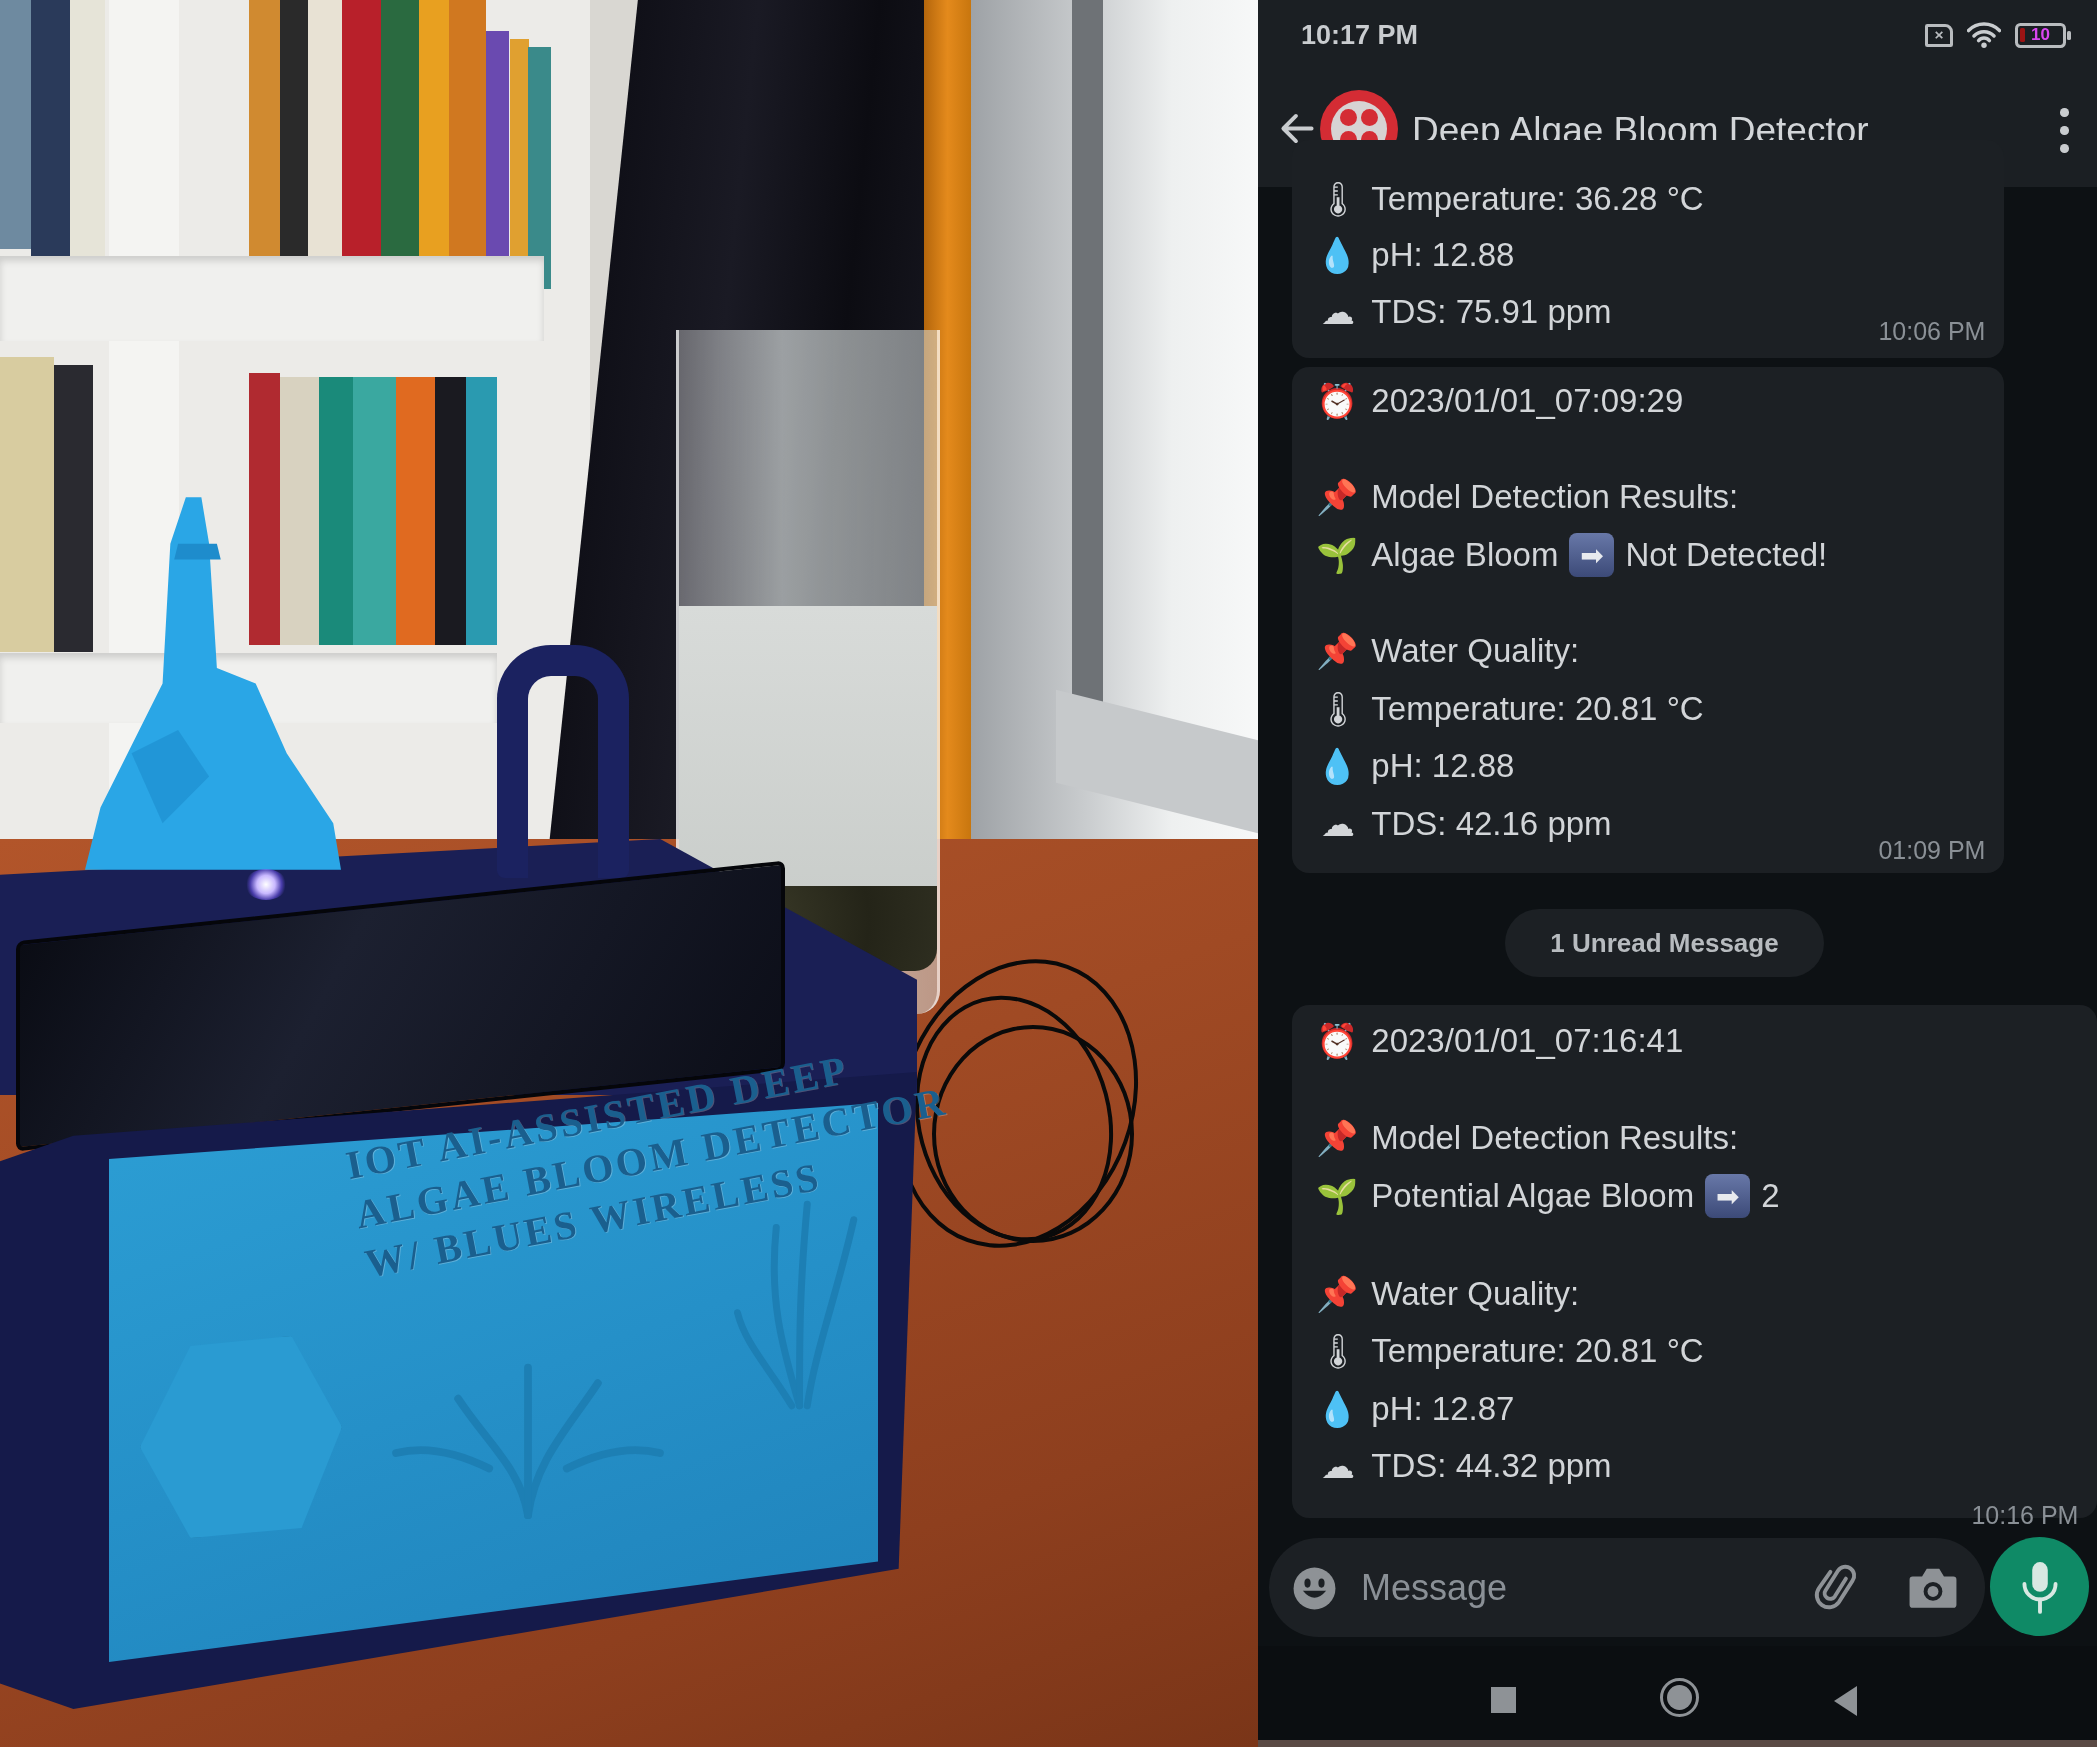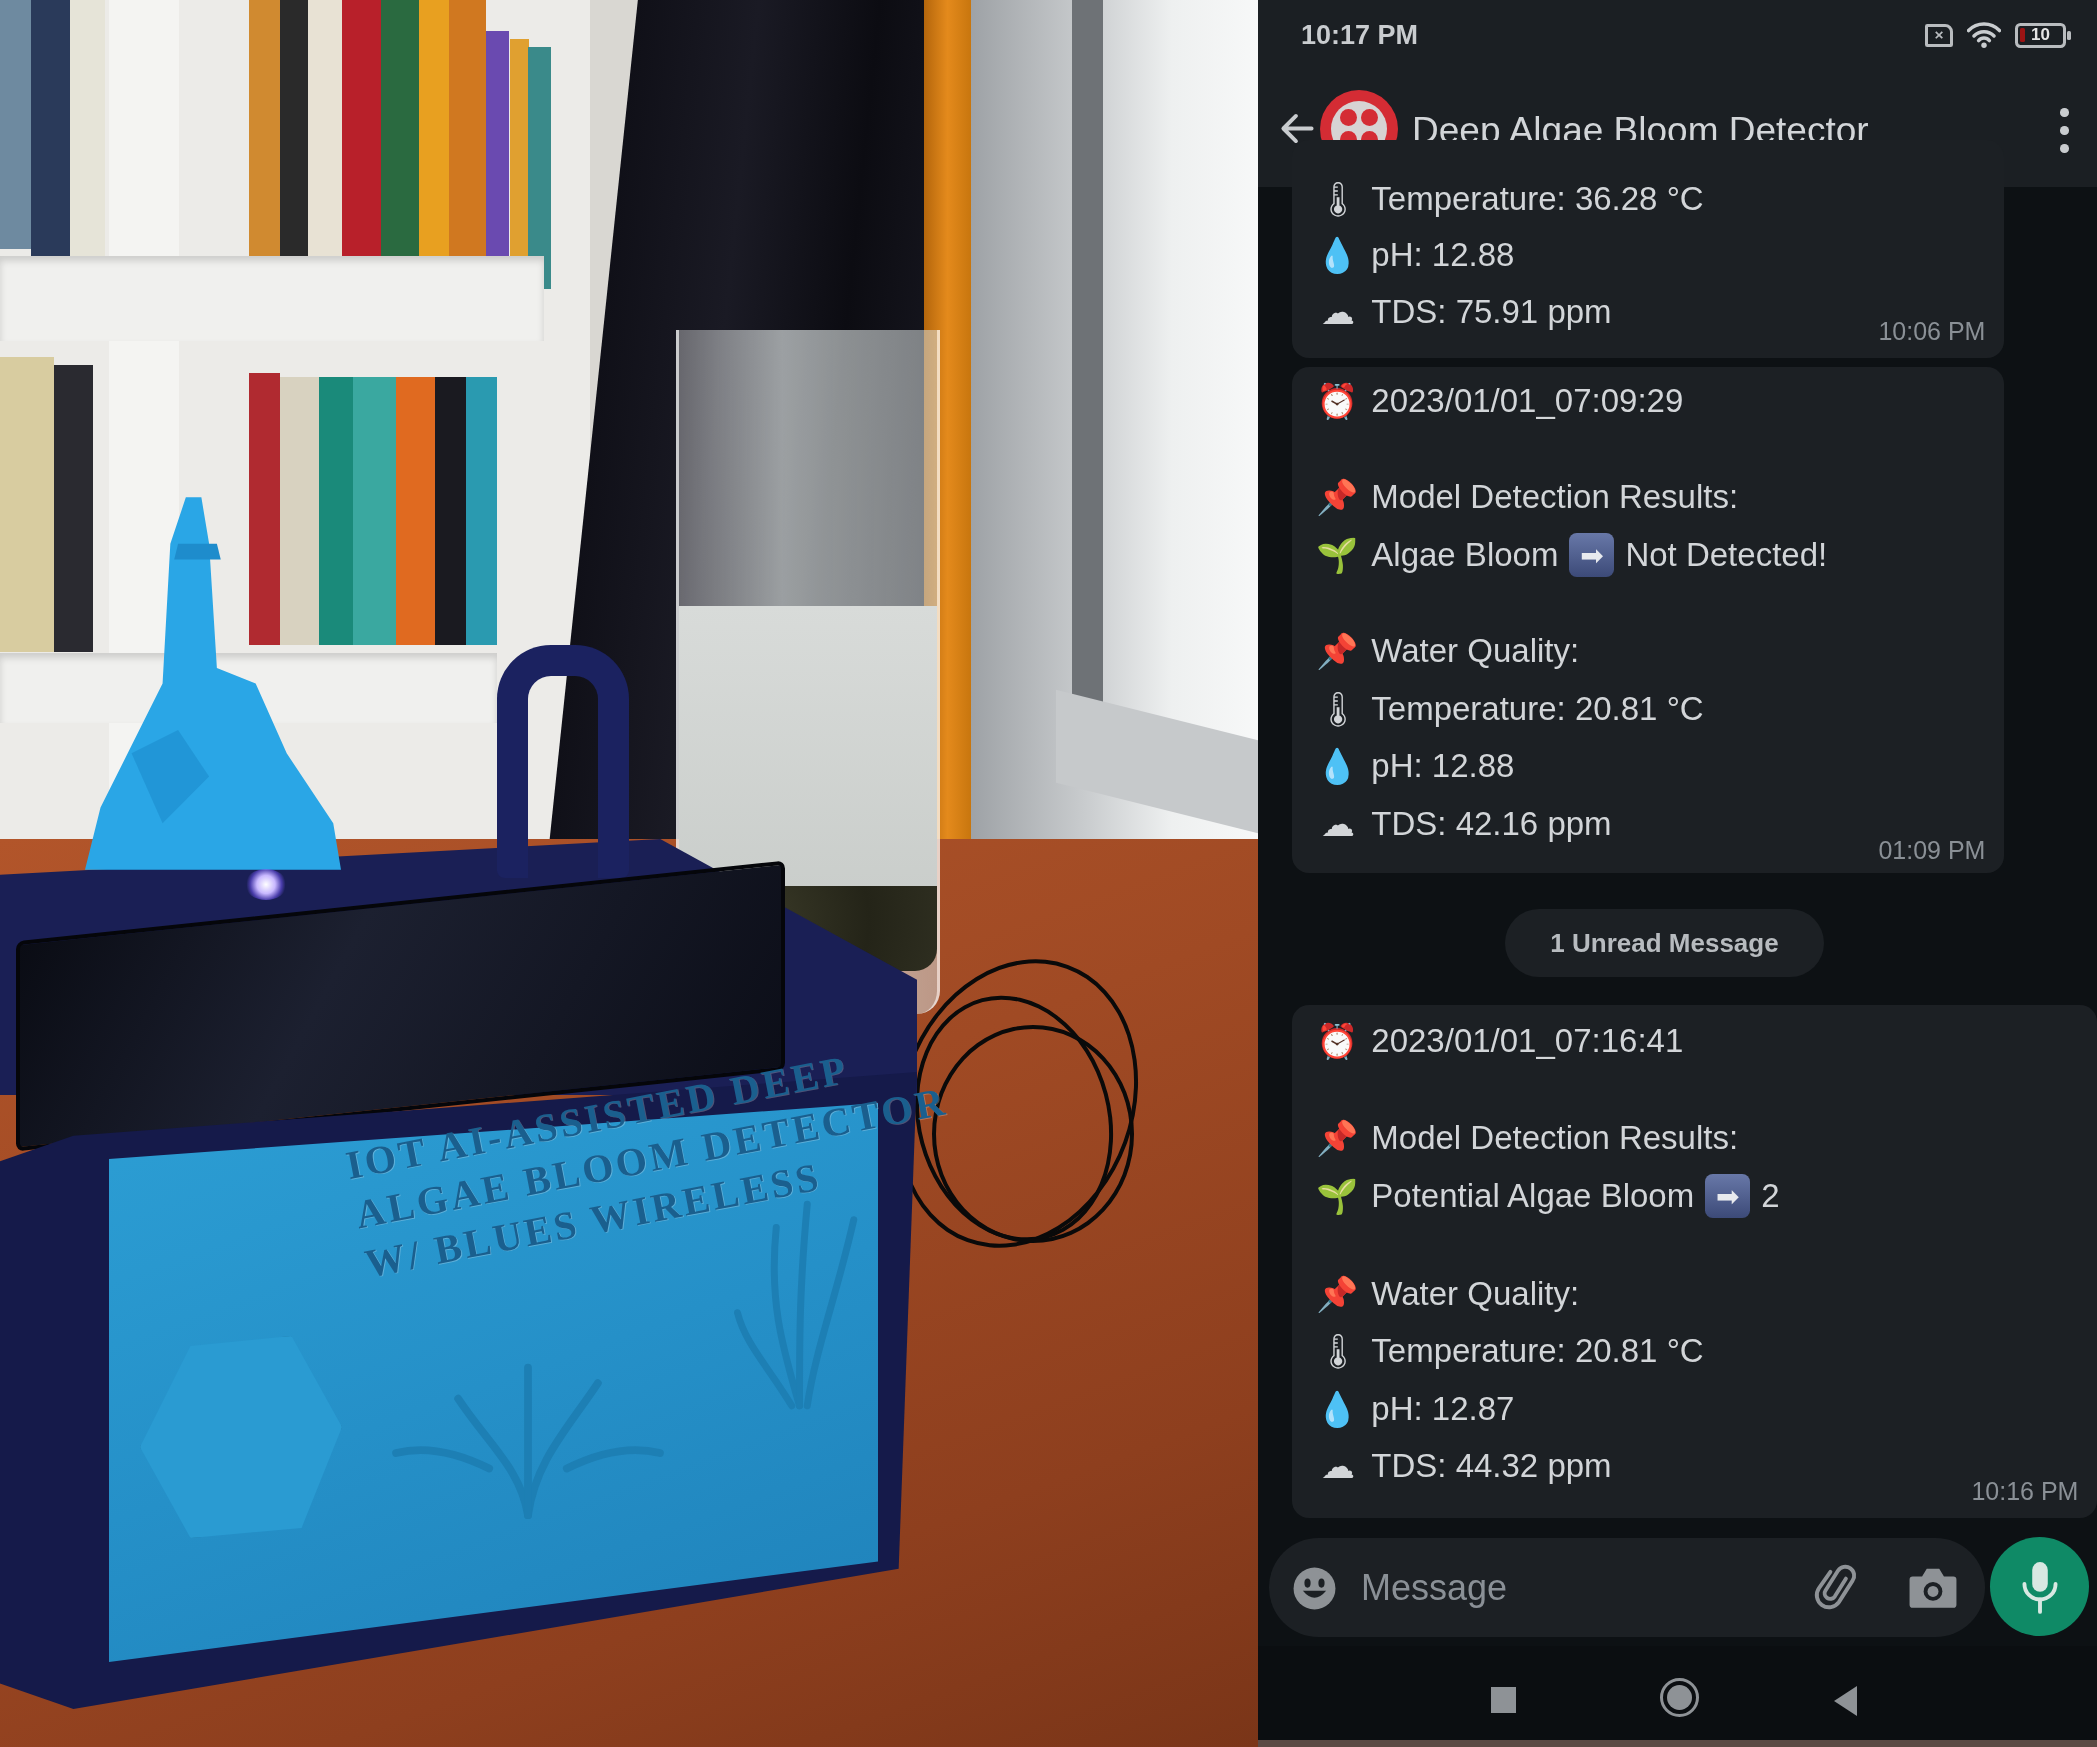--- a/index.html
+++ b/index.html
@@ -59,21 +59,21 @@
       radial-gradient(circle at 40% 60%, rgba(255,255,255,.02) 0 27px, transparent 28px),
       radial-gradient(circle at 90% 80%, rgba(255,255,255,.025) 0 23px, transparent 24px),
       #0d1114; }
   .status-bar { position: absolute; left: 0; top: 0; width: 839px; height: 74px; background: #1b1f23; }
   .status-time { position: absolute; left: 43px; top: 20px; font-size: 27px; color: #c9cccf; font-weight: bold; }
   .status-icons { position: absolute; right: 31px; top: 22px; display: flex; gap: 14px; align-items: center; }
   .sim-icon { width: 28px; height: 23px; border: 3.1px solid #b9bcbf; border-radius: 2.3px 7.8px 2.3px 2.3px; color: #b9bcbf;
     font-size: 15.5px; font-weight: bold; display: flex; align-items: center; justify-content: center; }
   .wifi-icon { width: 34px; height: 26.4px; }
   .battery { position: relative; width: 51px; height: 25px; border: 3.1px solid #b9bcbf; border-radius: 5.4px;
-    display: flex; align-items: center; justify-content: center; color: #e5e5e5; font-size: 17px; font-weight: bold; }
+    display: flex; align-items: center; justify-content: center; color: #d946ef; font-size: 17px; font-weight: bold; }
   .battery::after { content: ""; position: absolute; right: -7.8px; top: 5.4px; width: 3.9px; height: 9.3px; background: #b9bcbf; border-radius: 1.6px; }
   .battery-fill { position: absolute; left: 2.3px; top: 2.3px; bottom: 2.3px; background: #9c1414; border-radius: 1.6px; }
 
   .app-header { position: absolute; left: 0; top: 74px; width: 839px; height: 113px; background: #1b1f23; }
   .back-btn { position: absolute; left: 15.5px; top: 31px; width: 47px; height: 47px; }
   .avatar { position: absolute; left: 62px; top: 15.5px; width: 78px; height: 78px; border-radius: 50%; background: #d42c34;
     display: flex; align-items: center; justify-content: center; }
   .avatar-inner { width: 56px; height: 56px; border-radius: 50%; background: #d7d3d3; display: grid;
     grid-template-columns: 17px 17px; gap: 4.7px; align-content: center; justify-content: center; }
   .avatar-dot { width: 17px; height: 17px; border-radius: 50%; background: #d42c34; }
@@ -313,21 +313,21 @@
       <span>Temperature: 20.81 °C</span>
     </div>
     <div class="bubble-line" style="top:384px">
       <span class="emoji">💧</span>
       <span>pH: 12.87</span>
     </div>
     <div class="bubble-line" style="top:441px">
       <span class="emoji">☁</span>
       <span>TDS: 44.32  ppm</span>
     </div>
-    <div class="bubble-time" style="top:472px">10:16 PM</div>
+    <div class="bubble-time" style="top:496px">10:16 PM</div>
   </div>
 
   <div class="composer">
     <svg class="emoji-btn" viewBox="0 0 58 58">
       <circle cx="29" cy="29" r="27" fill="#8e9296"></circle>
       <ellipse cx="20" cy="22" rx="4" ry="6" fill="#1c2024"></ellipse>
       <ellipse cx="38" cy="22" rx="4" ry="6" fill="#1c2024"></ellipse>
       <path d="M14 32 Q29 50 44 32 Z" fill="#1c2024"></path>
     </svg>
     <input class="msg-input" type="text" placeholder="Message" style="">

